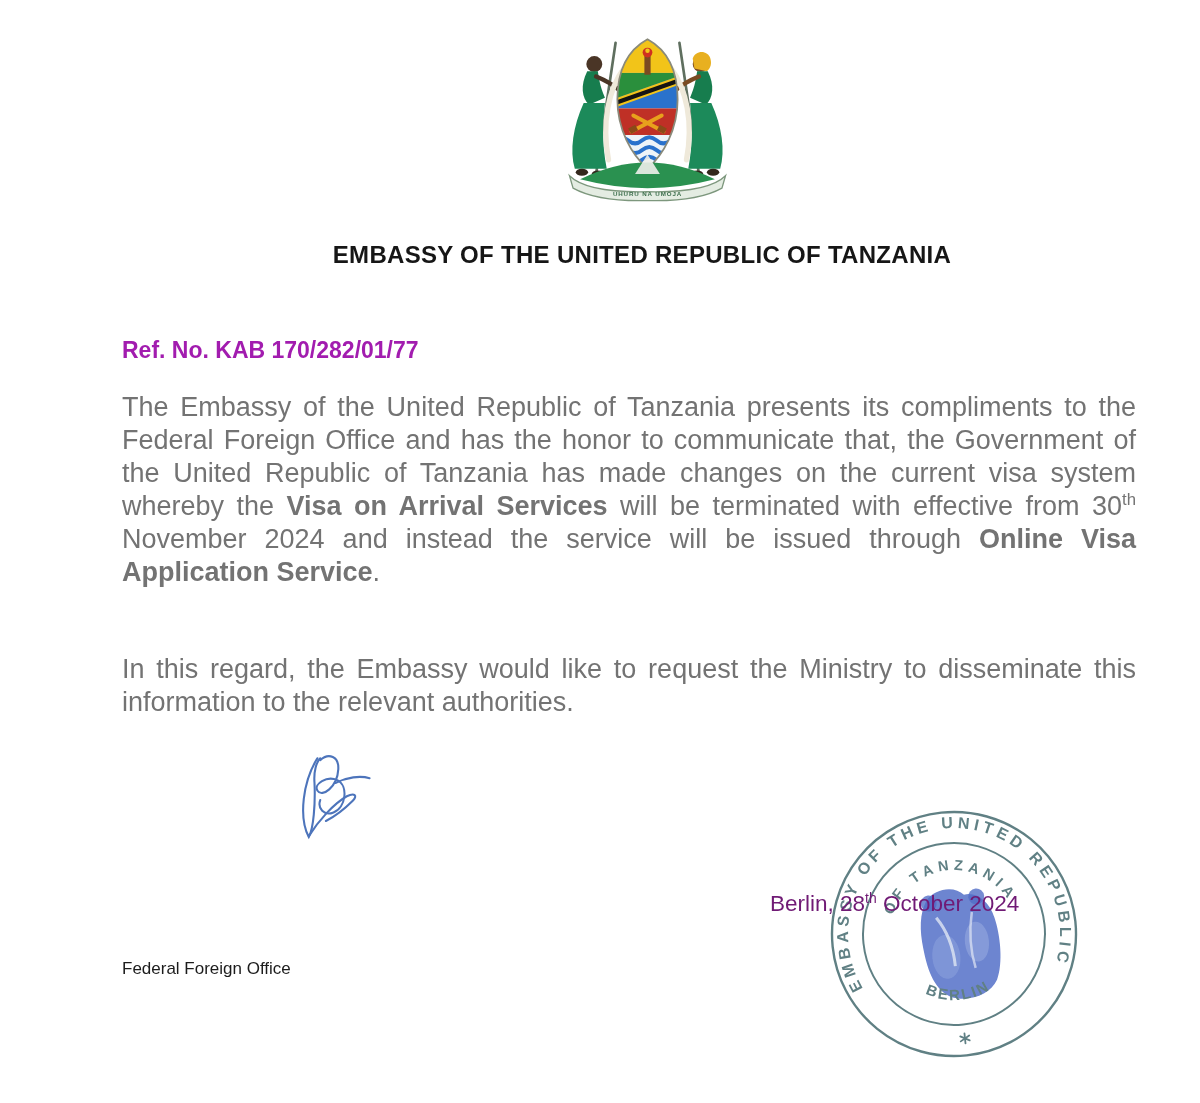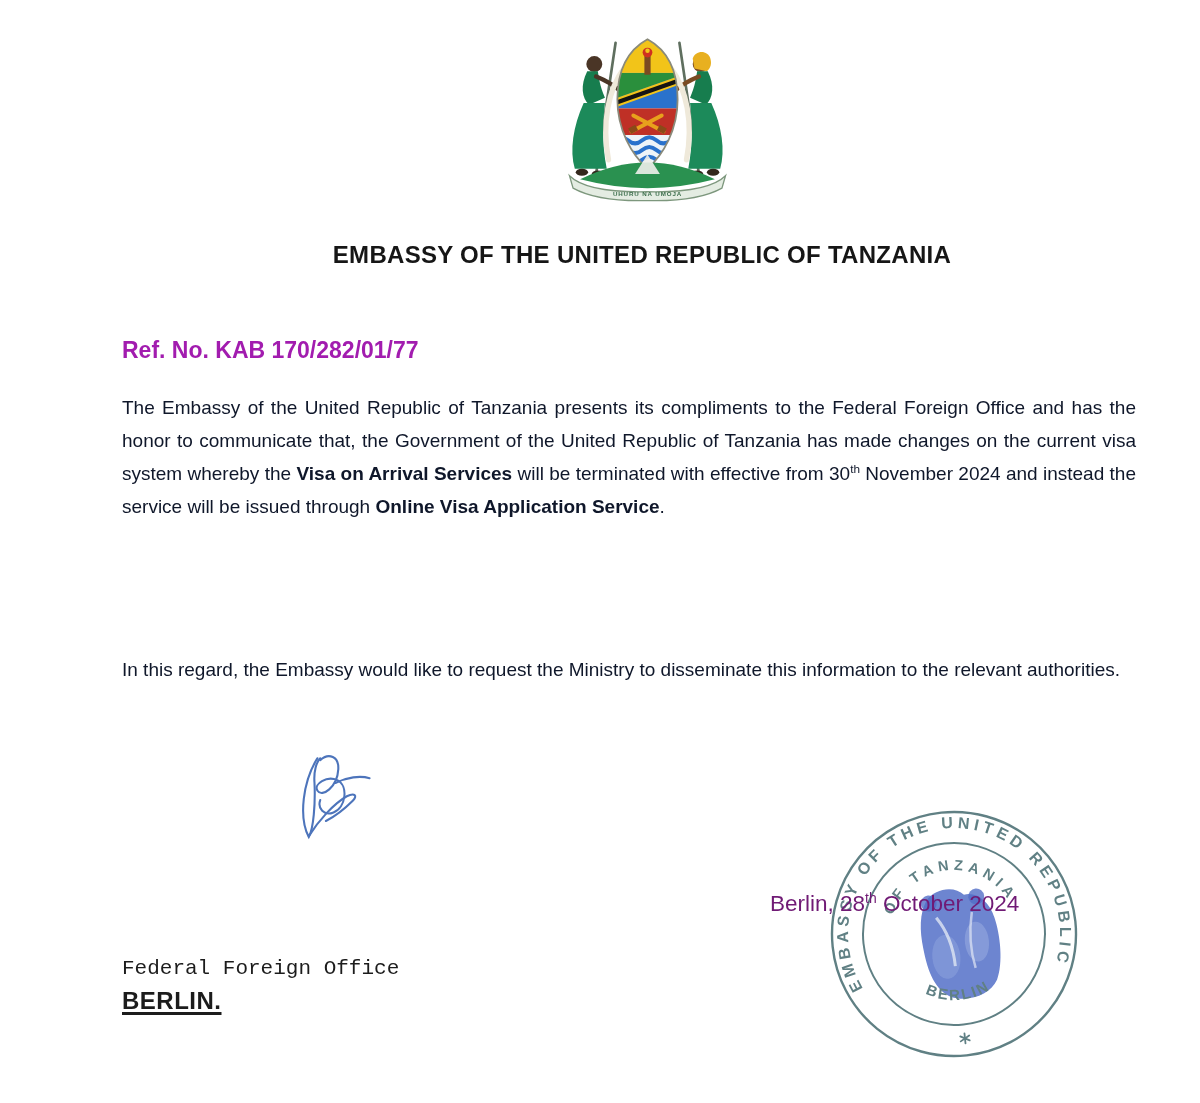--- a/index.html
+++ b/index.html
@@ -22,43 +22,43 @@
     color:#161616;
   }
   
   .ref {
     position:absolute; left:122px; top:337px;
     font-size:23px; font-weight:700; color:#a21caf;
   }
   
   .para {
     position:absolute; left:122px; width:1014px;
-    font-size:19px; line-height:33px; text-align:justify;
-    color:#0f172a;
+    font-size:27px; line-height:33px; text-align:justify;
+    color:#737373;
   }
   .para b { font-weight:700; }
   .para sup, .dateline sup { font-size:0.62em; vertical-align:super; line-height:0; }
   #p1 { top:391px; }
   #p2 { top:613px;margin-top:40px; }
   #p3 { top:702px; }
   
   .signature { position:absolute; left:286px; top:746px; z-index:2; }
   
   .stamp {
     position:absolute; left:826px; top:806px; width:256px; height:256px;
     z-index:1; opacity:0.95; transform:rotate(-6deg);
   }
   
   .dateline {
     position:absolute; left:770px; top:891px; z-index:3;
     font-size:22.5px; color:#701a75; white-space:nowrap;
   }
   
   .recipient { position:absolute; left:122px; top:953px; line-height:32px; }
-  .recipient .org { font-size:21px;font-family:Liberation Mono, monospace; }
+  .recipient .org { font-size:17px; }
   .recipient .city {
     font-size:24px; font-weight:700;
     text-decoration:underline; text-decoration-thickness:2.5px; text-underline-offset:3px;
     letter-spacing:0.5px;
   }
 </style>
 </head>
 <body>
 
 <div class="page">
@@ -170,16 +170,15 @@
       <line x1="128" y1="228" x2="128" y2="238"></line>
       <line x1="123.5" y1="230.5" x2="132.5" y2="235.5"></line>
       <line x1="132.5" y1="230.5" x2="123.5" y2="235.5"></line>
     </g>
   </svg>
 
   <div class="dateline"><span>Berlin, 28</span><sup>th</sup><span> October 2024</span></div>
 
   <div class="recipient">
     <div class="org">Federal Foreign Office</div>
-    <div class="city">BERLIN.</div>
   </div>
 
 </div>
 
 </body></html>

